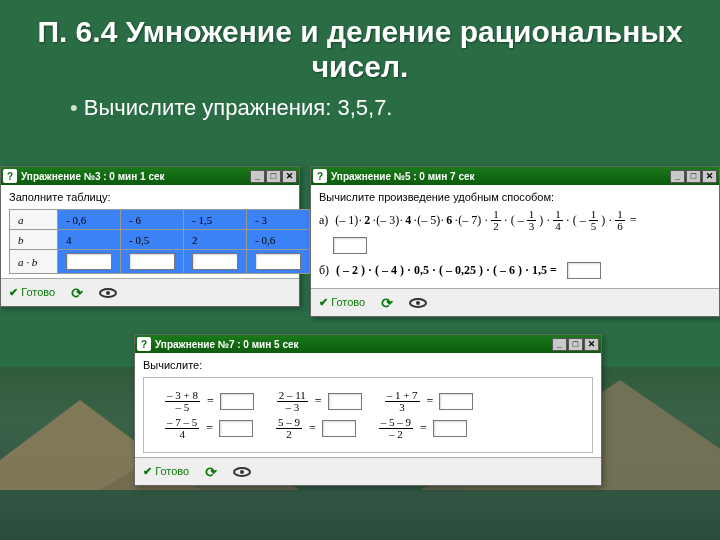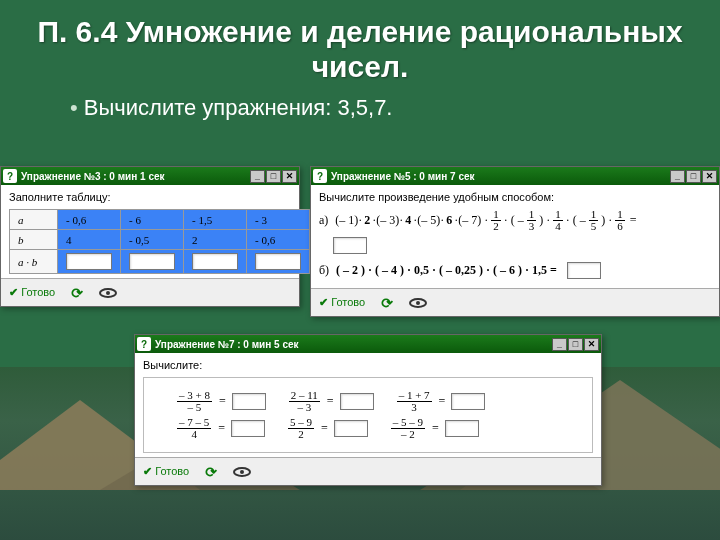--- a/index.html
+++ b/index.html
@@ -37,21 +37,21 @@
   table.grid{border-collapse:collapse;font-size:11px}
   table.grid td{border:1px solid #999;padding:3px 8px;min-width:48px;height:20px;text-align:left;background:#3b82f6}
   table.grid td.hd{font-style:italic;background:#f6f6f6}
   .ibox{display:inline-block;width:46px;height:17px;border:1px solid #777;background:#fff;box-shadow:inset 1px 1px 2px rgba(0,0,0,.15);vertical-align:middle}
   .ibox.sm{width:34px}
 
   
   .fr{display:inline-flex;flex-direction:column;align-items:center;vertical-align:middle;font-size:11px;line-height:1;margin:0 1px}
   .fr .n{border-bottom:1px solid #000;padding:0 2px}
   .fr .d{padding:0 2px}
-  .row6{display:flex;align-items:center;gap:22px;margin:4px 12px}
+  .row6{display:flex;align-items:center;gap:22px;margin:4px 0}
   .expr{display:flex;align-items:center;gap:4px;font-size:12px}
   .eq{margin:0 2px}
   .prodline{display:flex;align-items:center;flex-wrap:nowrap;font-size:12px;gap:2px;margin:5px 0}
 
   
   #p3{left:0;top:166px;width:300px}
   #p5{left:310px;top:166px;width:410px}
   #p7{left:134px;top:334px;width:468px}
 </style>
 </head>

